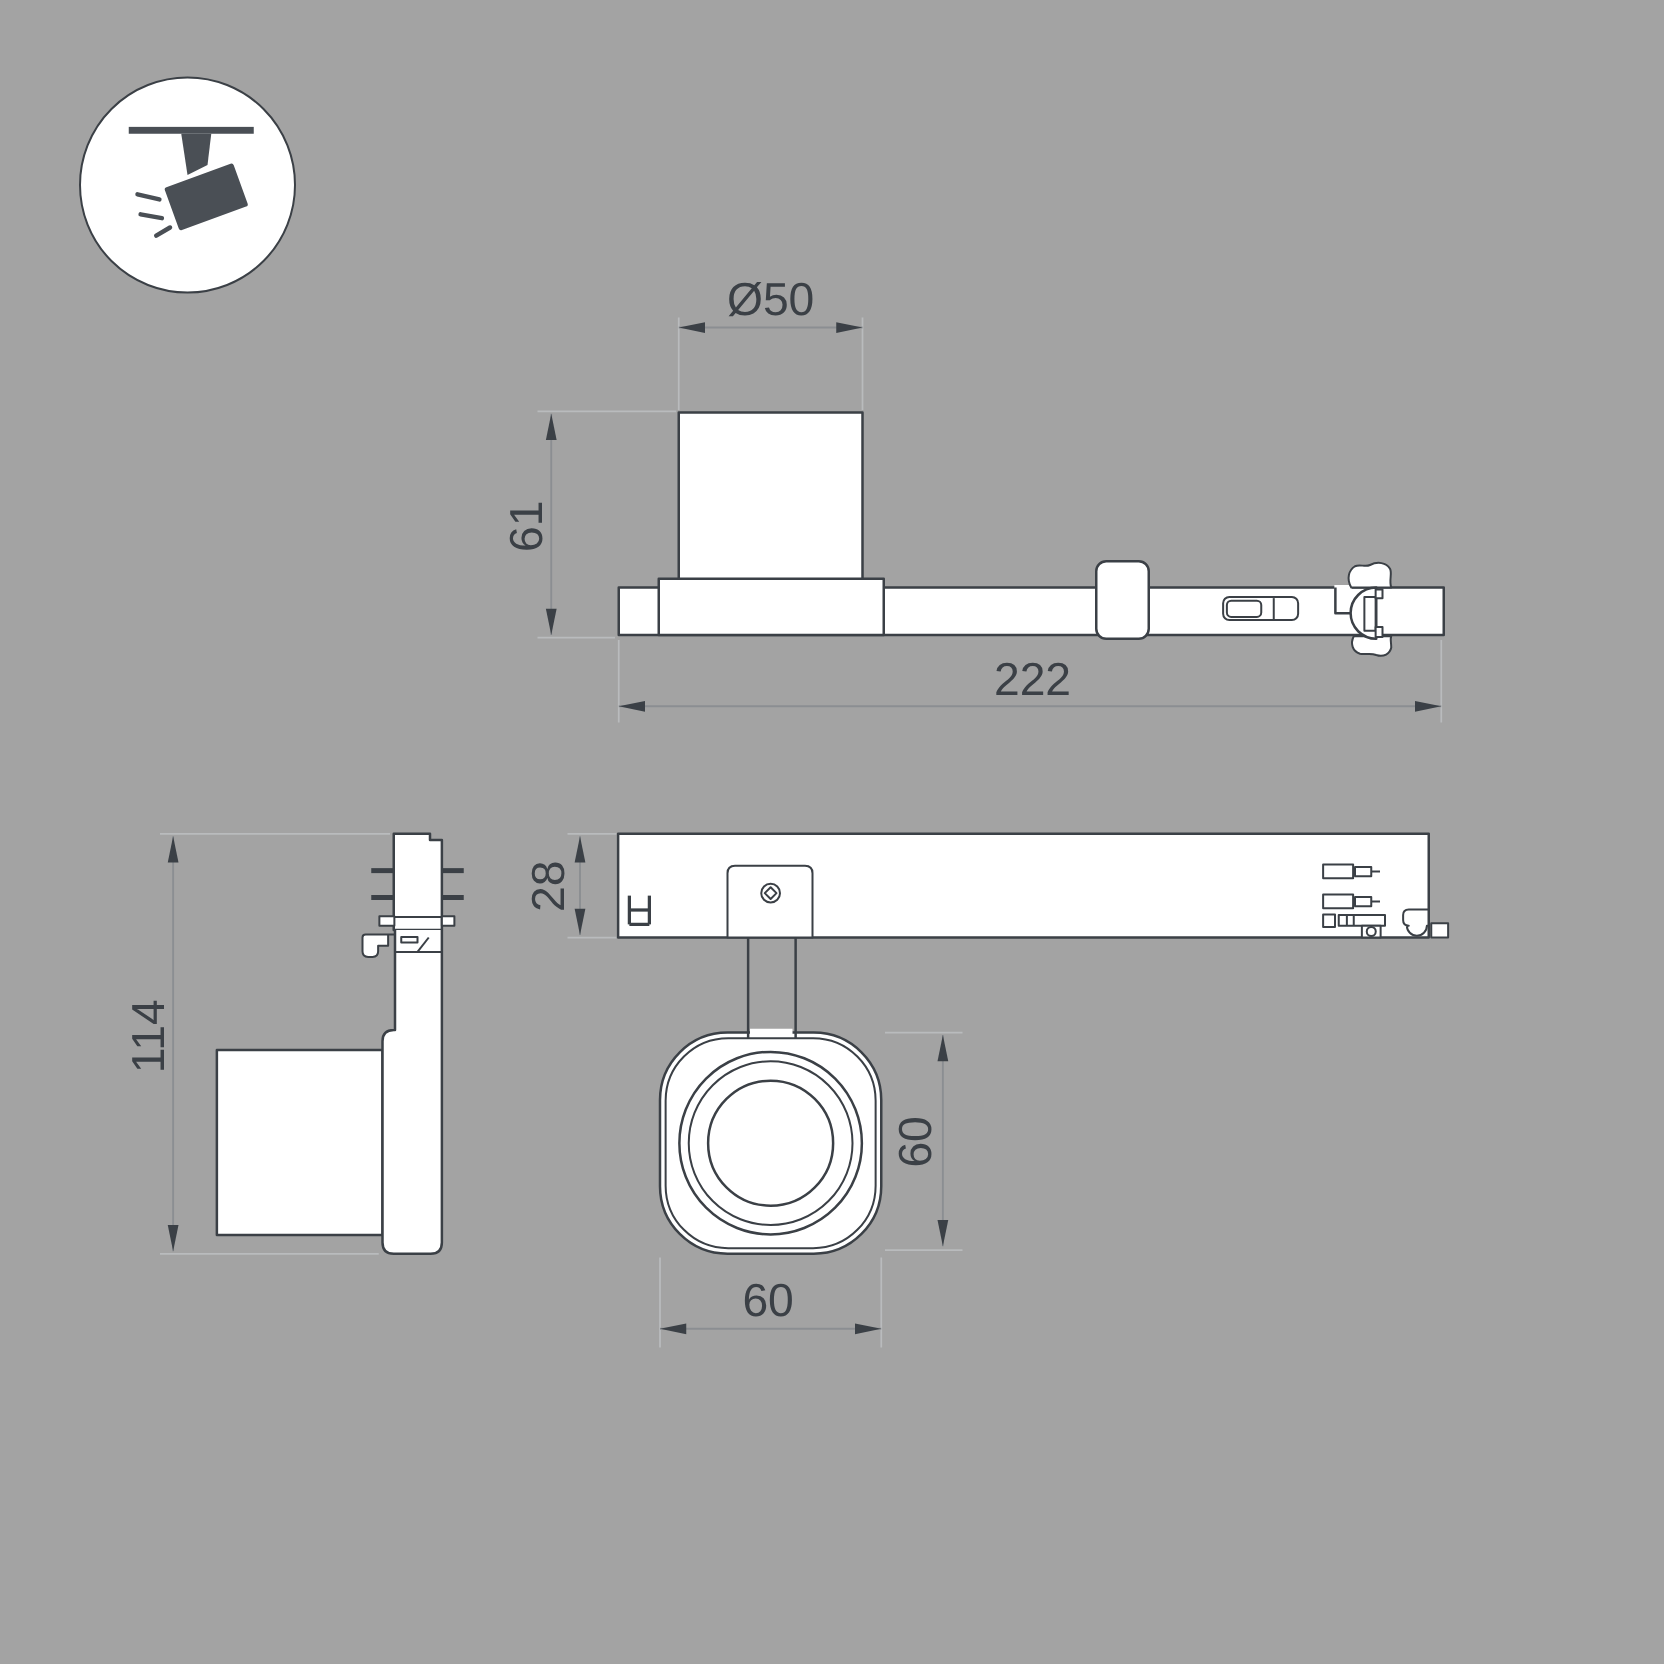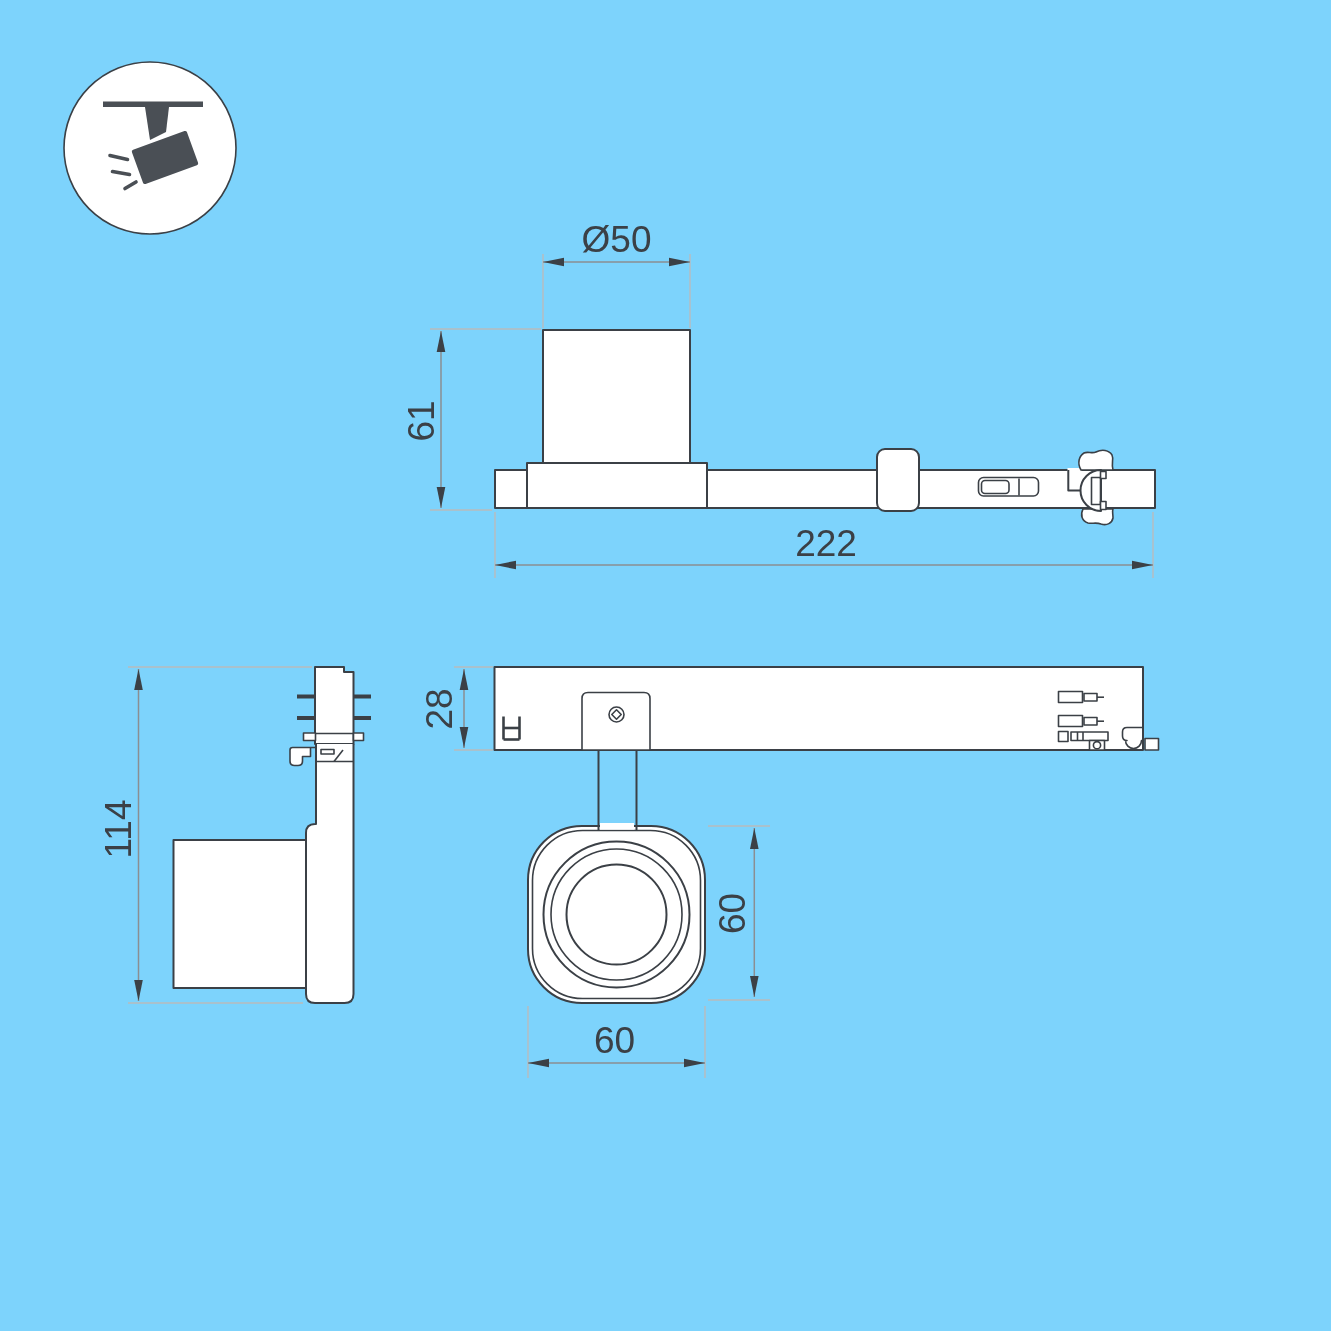--- a/index.html
+++ b/index.html
@@ -1,16 +1,16 @@
 <!DOCTYPE html>
 <html><head>
 <meta charset="utf-8">
 <style>
   html,body{margin:0;padding:0;background:#ffffff;}
-  .stage{position:relative;width:1331px;height:1331px;background:#7dd3fc;overflow:hidden;}
+  .stage{position:relative;width:1331px;height:1331px;background:#a3a3a3;overflow:hidden;}
   svg{display:block;}
   
   .o  {fill:#ffffff;stroke:#3b4046;stroke-width:2;stroke-linejoin:round;}   
   .on {fill:none;stroke:#3b4046;stroke-width:2;stroke-linejoin:round;}      
   .t  {fill:#ffffff;stroke:#3b4046;stroke-width:1.6;stroke-linejoin:round;} 
   .tn {fill:none;stroke:#3b4046;stroke-width:1.6;stroke-linejoin:round;}
   .dim{stroke:#8b8e92;stroke-width:1.5;fill:none;}                          
   .ext{stroke:#b9bbbd;stroke-width:1.4;fill:none;}                          
   .ar {fill:#3b4046;stroke:none;}                                           
   .dk {fill:#4a4f55;stroke:none;}                                           

